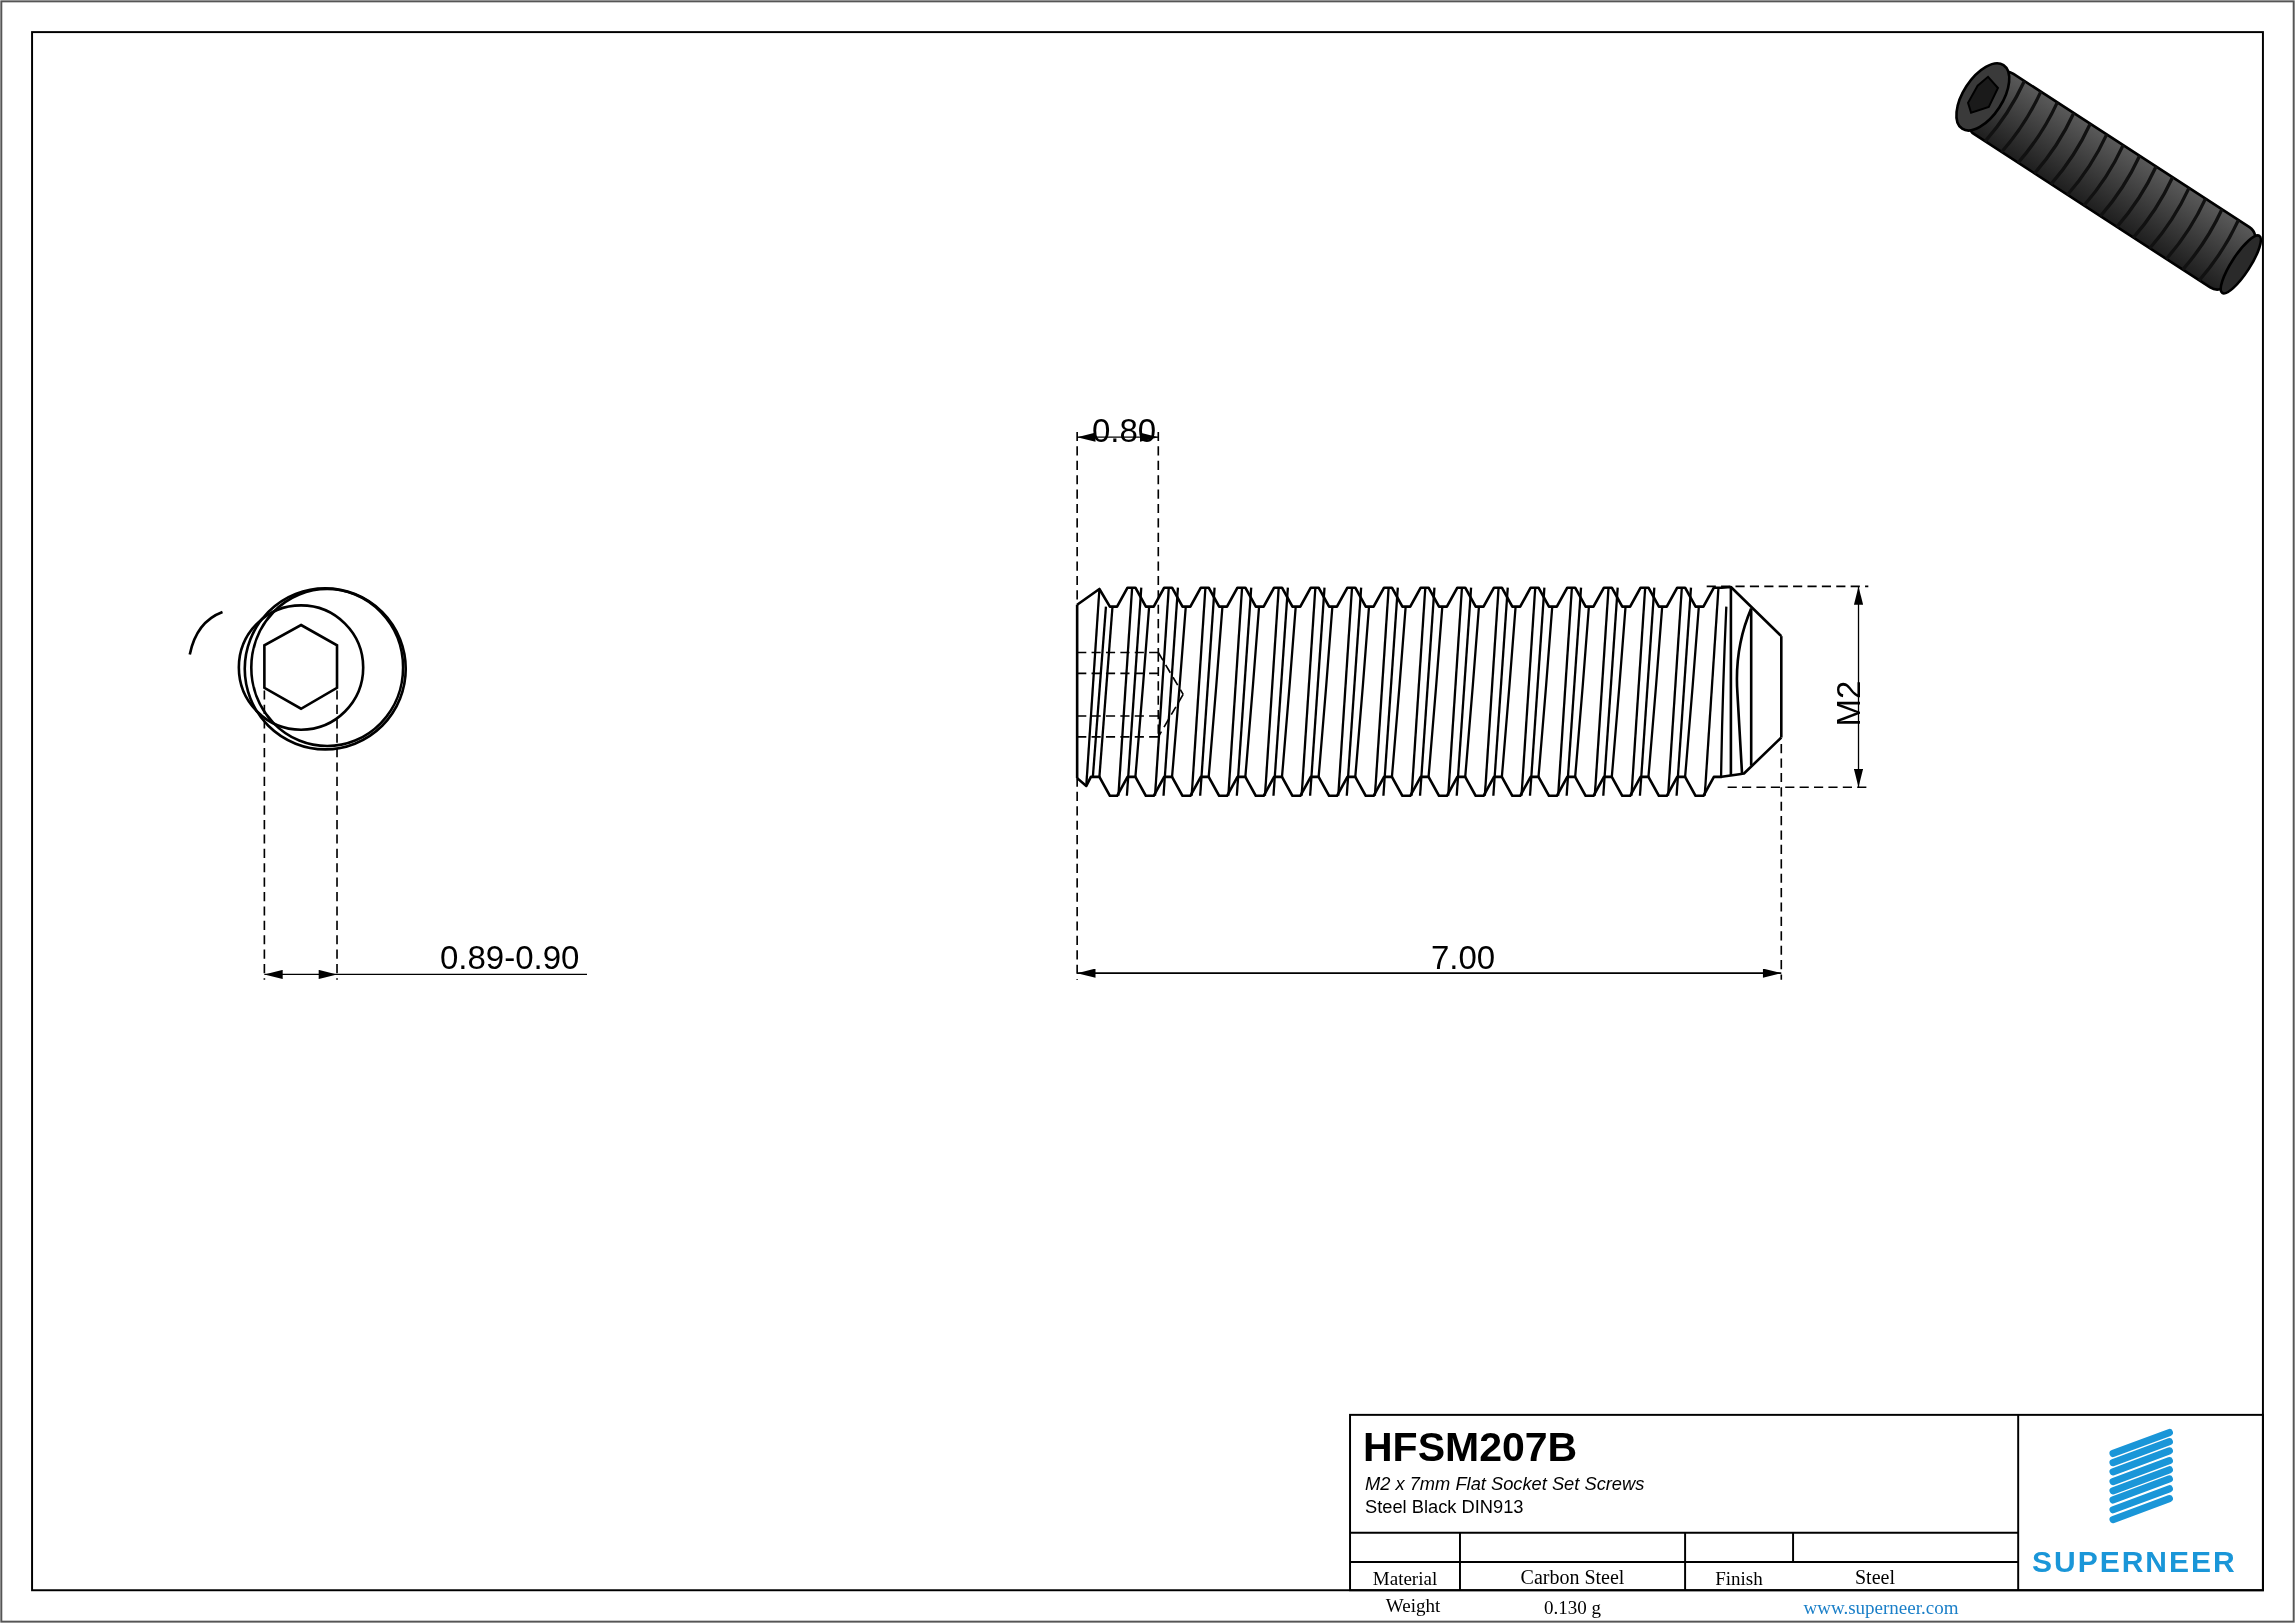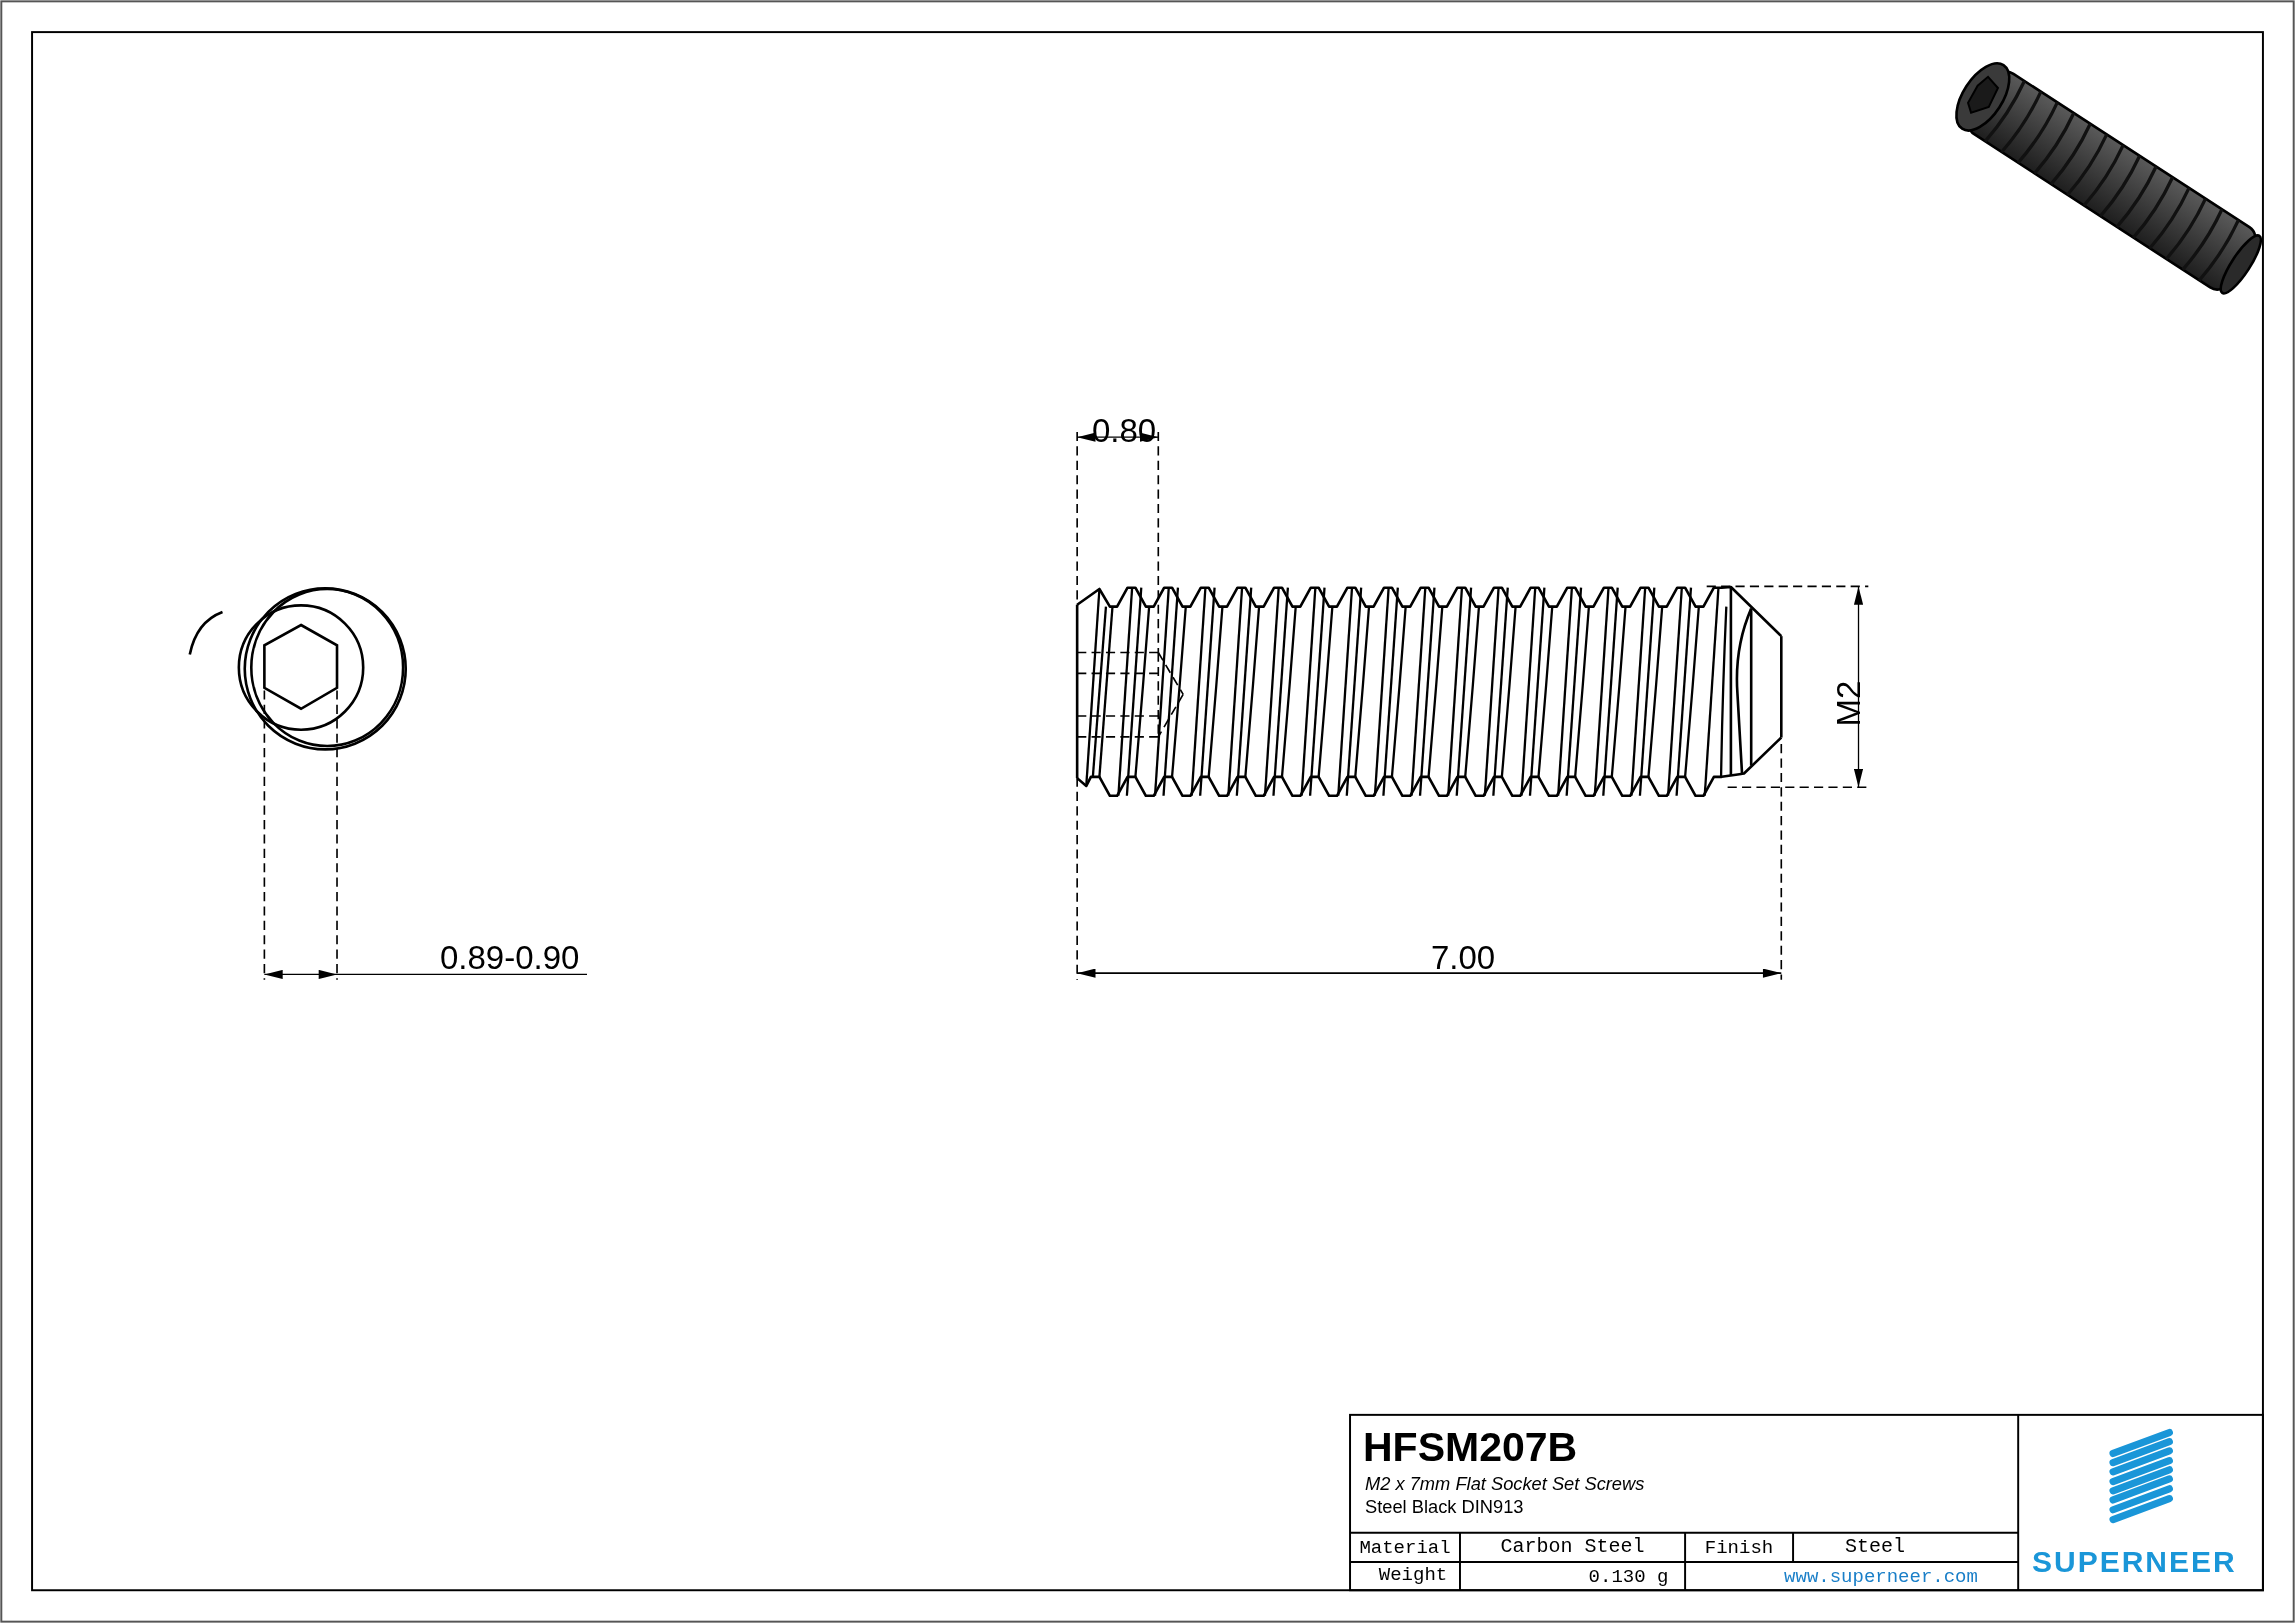--- a/index.html
+++ b/index.html
@@ -1,20 +1,20 @@
 <!DOCTYPE html>
 <html style="font-size:10.5px"><head>
 <meta charset="utf-8">
 <style>
   html,body{margin:0;padding:0;background:#fff;}
   body{width:2295px;height:1623px;position:relative;overflow:hidden;font-family:"Liberation Sans",sans-serif;}
   #sheet{position:absolute;left:0;top:0;width:2295px;height:1623px;}
   .dimtext{position:absolute;font-family:"Liberation Sans",sans-serif;color:#000;font-size:33px;line-height:1;white-space:nowrap;}
   .tb-text{position:absolute;font-family:"Liberation Sans",sans-serif;color:#000;white-space:nowrap;line-height:1;}
-  .tb-cell{position:absolute;display:flex;align-items:center;justify-content:center;font-family:Liberation Mono, monospace;font-size:20px;color:#000;}
+  .tb-cell{position:absolute;display:flex;align-items:center;justify-content:center;font-family:Liberation Serif, serif;font-size:20px;color:#000;margin-top:31px;}
 </style>
 </head>
 <body>
 
 <div id="sheet">
   <svg width="2295" height="1623" viewBox="0 0 3507 2480" xmlns="http://www.w3.org/2000/svg">
     <defs>
       <marker id="arr" viewBox="0 0 20 10" refX="20" refY="5" markerWidth="40" markerHeight="14" markerUnits="userSpaceOnUse" orient="auto-start-reverse">
         <path d="M0,0 L20,5 L0,10 Z" fill="#000"></path>
       </marker>
@@ -190,18 +190,18 @@
   
   <div class="tb-text" style="left:1363px;top:1427px;font-size:41px;font-weight:bold;">HFSM207B</div>
   <div class="tb-text" style="left:1365px;top:1475px;font-size:18.3px;font-style:italic;">M2 x 7mm Flat Socket Set Screws</div>
   <div class="tb-text" style="left:1365px;top:1498px;font-size:18.3px;">Steel Black DIN913</div>
 
   <div class="tb-cell" style="left:1350px;top:1533px;width:110px;height:29.5px;font-size:19px;">Material</div>
   <div class="tb-cell" style="left:1460px;top:1533px;width:225px;height:26px;">Carbon Steel</div>
   <div class="tb-cell" style="left:1685px;top:1533px;width:108px;height:29.5px;font-size:19px;">Finish</div>
   <div class="tb-cell" style="left:1793px;top:1533px;width:164px;height:26px;">Steel</div>
   <div class="tb-cell" style="left:1350px;top:1562px;width:126px;height:25px;font-size:19px;">Weight</div>
-  <div class="tb-cell" style="left:1516px;top:1564px;width:225px;height:26px;font-size:19px;">0.130 g</div>
+  <div class="tb-cell" style="left:1460px;top:1564px;width:225px;height:26px;font-size:19px;">0.130 g</div>
   <div class="tb-cell" style="left:1685px;top:1564px;width:392px;height:26px;font-size:19px;color:#1a7fc8;border-radius:9px;">www.superneer.com</div>
 
   <div class="tb-text" style="left:2032px;top:1547px;font-size:30px;font-weight:bold;color:#1a96d8;letter-spacing:2px;">SUPERNEER</div>
 </div>
 
 
 </body></html>

